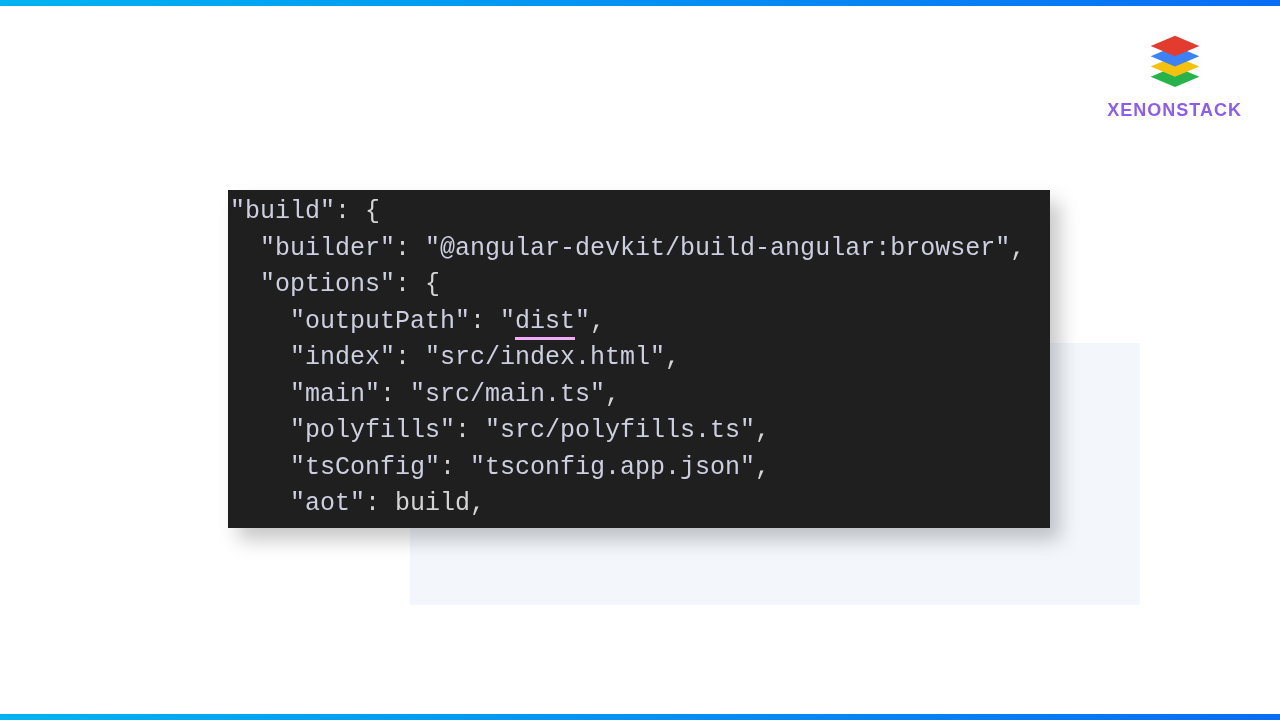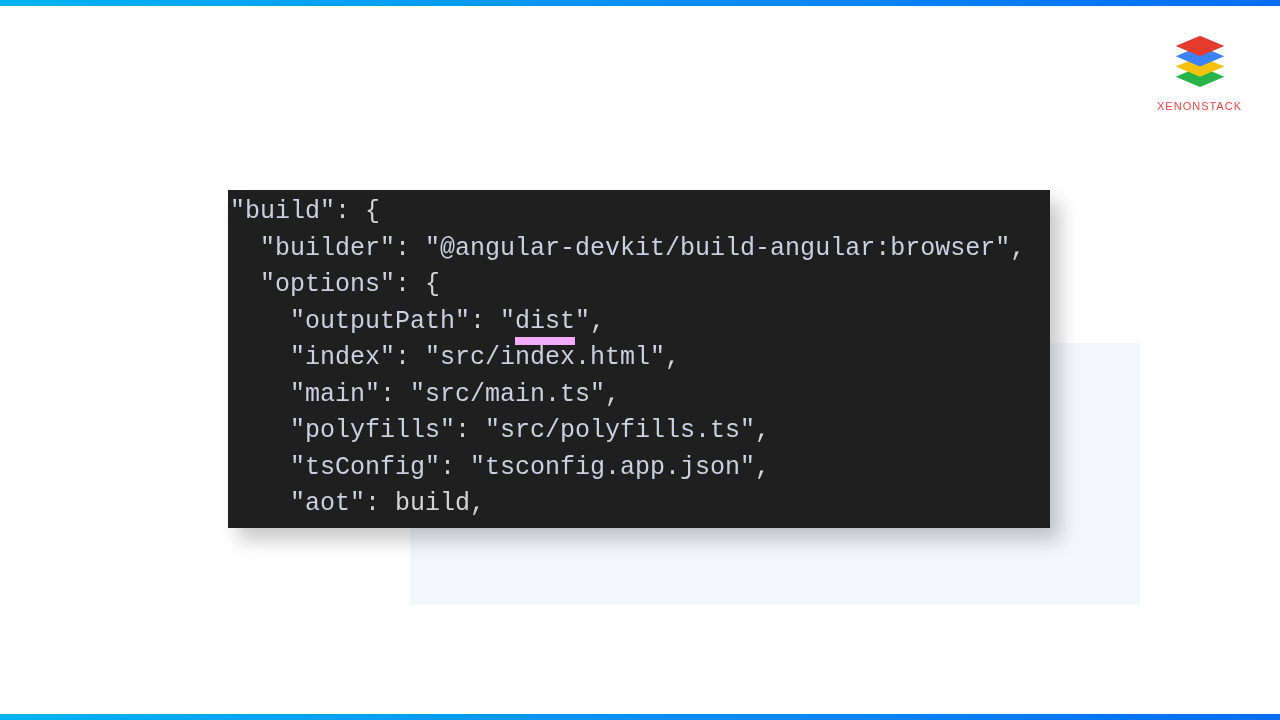--- a/index.html
+++ b/index.html
@@ -1,36 +1,36 @@
 <!DOCTYPE html>
 <html><head>
 <meta charset="utf-8">
 <style>
   * { margin: 0; padding: 0; box-sizing: border-box; }
   html, body { width: 1280px; height: 720px; overflow: hidden; font-family: -apple-system, BlinkMacSystemFont, "Segoe UI", sans-serif; background: #fff; }
   .topbar { height: 6px; background: linear-gradient(90deg, #00b4f0 0%, #0a6df5 100%); }
   .bottombar { position: absolute; bottom: 0; left: 0; right: 0; height: 6px; background: linear-gradient(90deg, #00b4f0 0%, #0a6df5 100%); }
   .logo-wrap { position: absolute; top: 28px; right: 38px; text-align: center; }
   .logo-stack { width: 64px; height: 64px; margin: 0 auto 8px; position: relative; }
-  .brand { font-size: 11px; letter-spacing: 1px; font-weight: 400; color: #ef4444; }
+  .brand { font-size: 18px; letter-spacing: 1px; font-weight: 700; color: #8b5cf6; }
   .bg-band { position: absolute; left: 410px; top: 343px; width: 730px; height: 262px; background: #f3f7fc; z-index: 0; }
   .code-card {
     position: absolute; left: 228px; top: 190px; width: 822px; height: 338px;
     background: #1f1f1f; z-index: 2;
     box-shadow: 10px 12px 18px rgba(0,0,0,0.22);
   }
   .code {
     font-family: "Consolas", "Menlo", "Courier New", monospace;
     font-size: 25px; line-height: 36.5px;
     color: #dcdcdc; padding: 4px 0 0 2px;
     white-space: pre;
   }
   .k { color: #cdcfe0; }  
   .p { color: #d4d4d4; }
-  .und { border-bottom: 8px solid #f0abfc; padding-bottom: 1px; }
+  .und { border-bottom: 3px solid #f0abfc; padding-bottom: 1px; }
 </style>
 </head>
 <body>
 
 <div class="topbar"></div>
 
 <div class="logo-wrap">
   <div class="logo-stack">
     <svg viewBox="0 0 100 100" width="64" height="64">
       <g transform="translate(0,6)">

